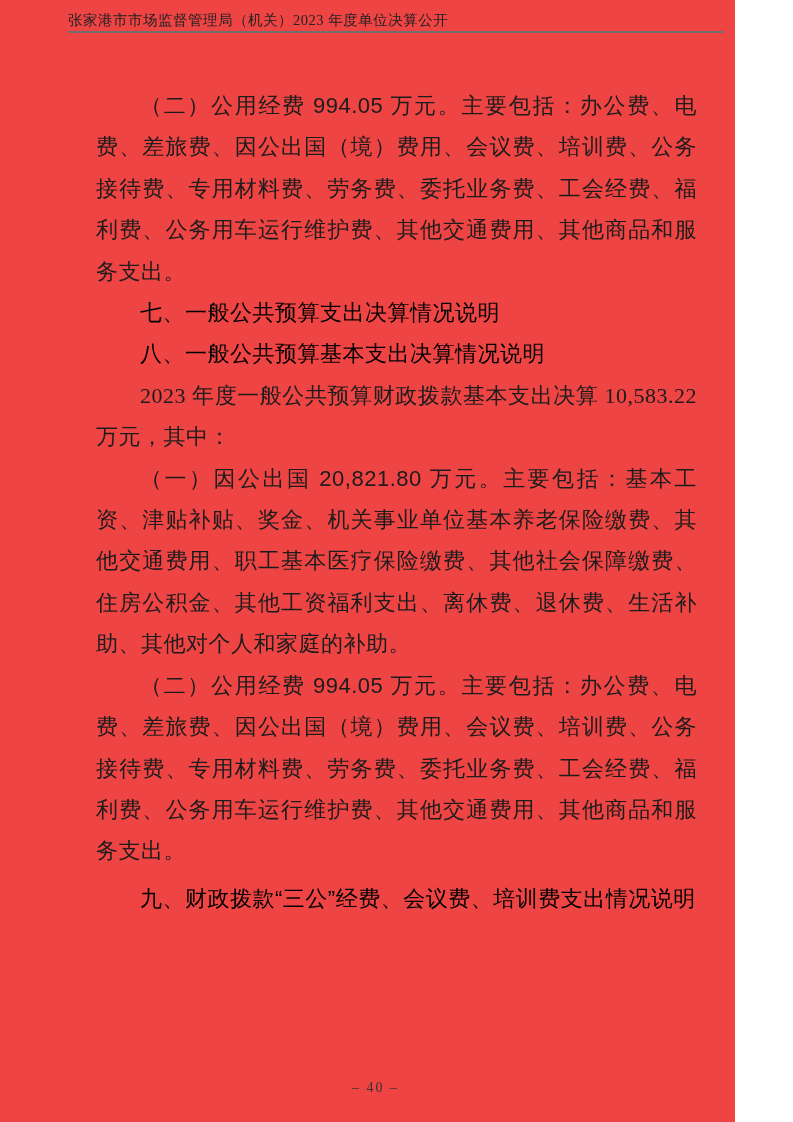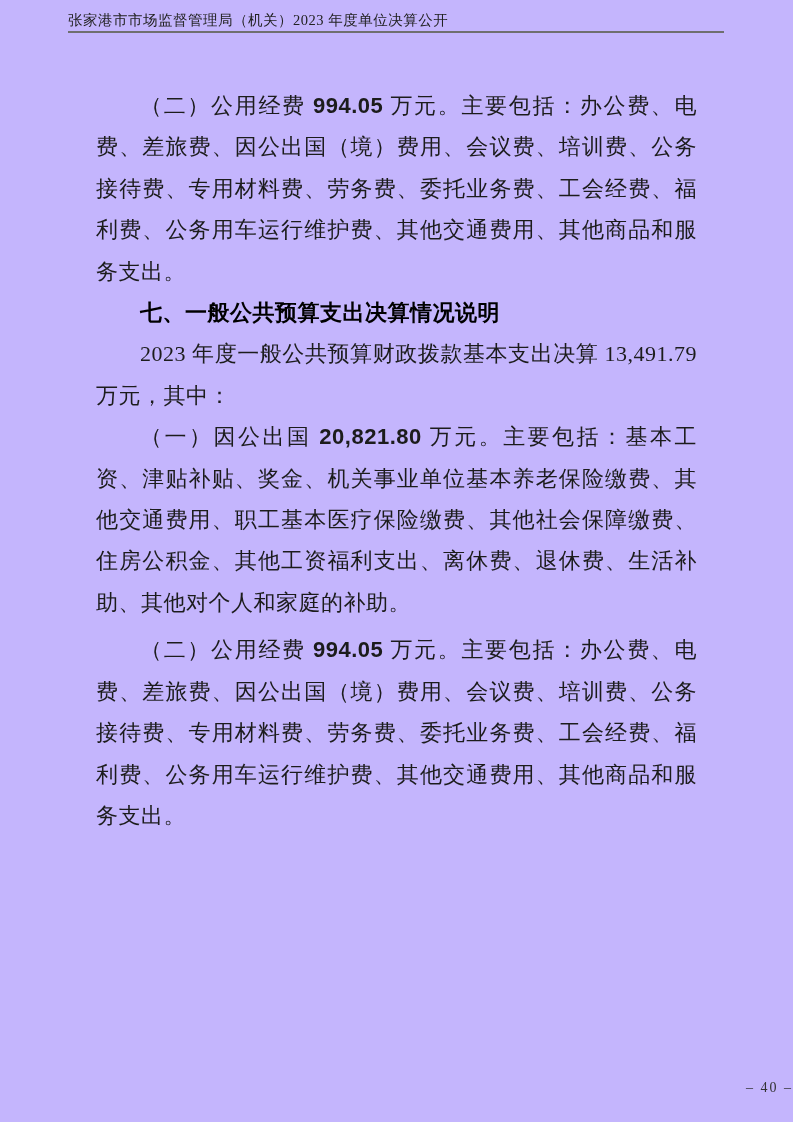--- a/index.html
+++ b/index.html
@@ -2,23 +2,23 @@
 <html><head>
 <meta charset="utf-8">
 <style>
   html, body {
     margin: 0;
     padding: 0;
     background: #ffffff;
   }
   .page {
     position: relative;
-    width: 793px;
+    width: 735px;
     height: 1122px;
-    background: #c4b5fd;
+    background: #ef4444;
     overflow: hidden;
     font-family: "Liberation Serif", "DejaVu Serif", serif;
     color: #1c1c1c;
   }
   .header-title {
     position: absolute;
     left: 68px;
     top: 11px;
     font-size: 14.5px;
     letter-spacing: 0.5px;
@@ -45,55 +45,57 @@
     line-height: 41.4px;
     letter-spacing: 0.5px;
     text-align: justify;
     text-justify: inter-character;
     text-indent: 2em;
     word-break: break-all;
     color: #1c1c1c;
   }
   .para.heading {
     font-family: "Liberation Sans", "DejaVu Sans", sans-serif;
-    font-weight: bold;
+    font-weight: normal;
     color: #000000;
   }
   .content .para:last-child {
     margin-top: 6px;
   }
   .num-bold {
     font-family: "Liberation Sans", "DejaVu Sans", sans-serif;
-    font-weight: bold;
+    font-weight: normal;
   }
   .footer {
     position: absolute;
     left: 0;
     right: 0;
     top: 1080px;
-    text-align: right;
+    text-align: center;
     font-size: 14px;
     letter-spacing: 2px;
     color: #333333;
     margin-left: 16px;
   }
 </style>
 </head>
 <body>
 
 <div class="page">
   <div class="header">
     <span class="header-title">张家港市市场监督管理局（机关）2023 年度单位决算公开</span>
     <div class="header-rule"></div>
   </div>
 
   <div class="content">
       <p class="para"><span class="">（二）公用经费 </span><span class="num-bold">994.05</span><span class=""> 万元。主要包括：办公费、电费、差旅费、因公出国（境）费用、会议费、培训费、公务接待费、专用材料费、劳务费、委托业务费、工会经费、福利费、公务用车运行维护费、其他交通费用、其他商品和服务支出。</span></p>
       <p class="para heading"><span class="">七、一般公共预算支出决算情况说明</span></p>
-      <p class="para"><span class="">2023 年度一般公共预算财政拨款基本支出决算 13,491.79 万元，其中：</span></p>
+      <p class="para heading"><span class="">八、一般公共预算基本支出决算情况说明</span></p>
+      <p class="para"><span class="">2023 年度一般公共预算财政拨款基本支出决算 10,583.22 万元，其中：</span></p>
       <p class="para"><span class="">（一）因公出国 </span><span class="num-bold">20,821.80</span><span class=""> 万元。主要包括：基本工资、津贴补贴、奖金、机关事业单位基本养老保险缴费、其他交通费用、职工基本医疗保险缴费、其他社会保障缴费、住房公积金、其他工资福利支出、离休费、退休费、生活补助、其他对个人和家庭的补助。</span></p>
       <p class="para"><span class="">（二）公用经费 </span><span class="num-bold">994.05</span><span class=""> 万元。主要包括：办公费、电费、差旅费、因公出国（境）费用、会议费、培训费、公务接待费、专用材料费、劳务费、委托业务费、工会经费、福利费、公务用车运行维护费、其他交通费用、其他商品和服务支出。</span></p>
+      <p class="para heading"><span class="">九、财政拨款“三公”经费、会议费、培训费支出情况说明</span></p>
     </div>
 
   <div class="footer">
     <span>– 40 –</span>
   </div>
 </div>
 
 </body></html>

